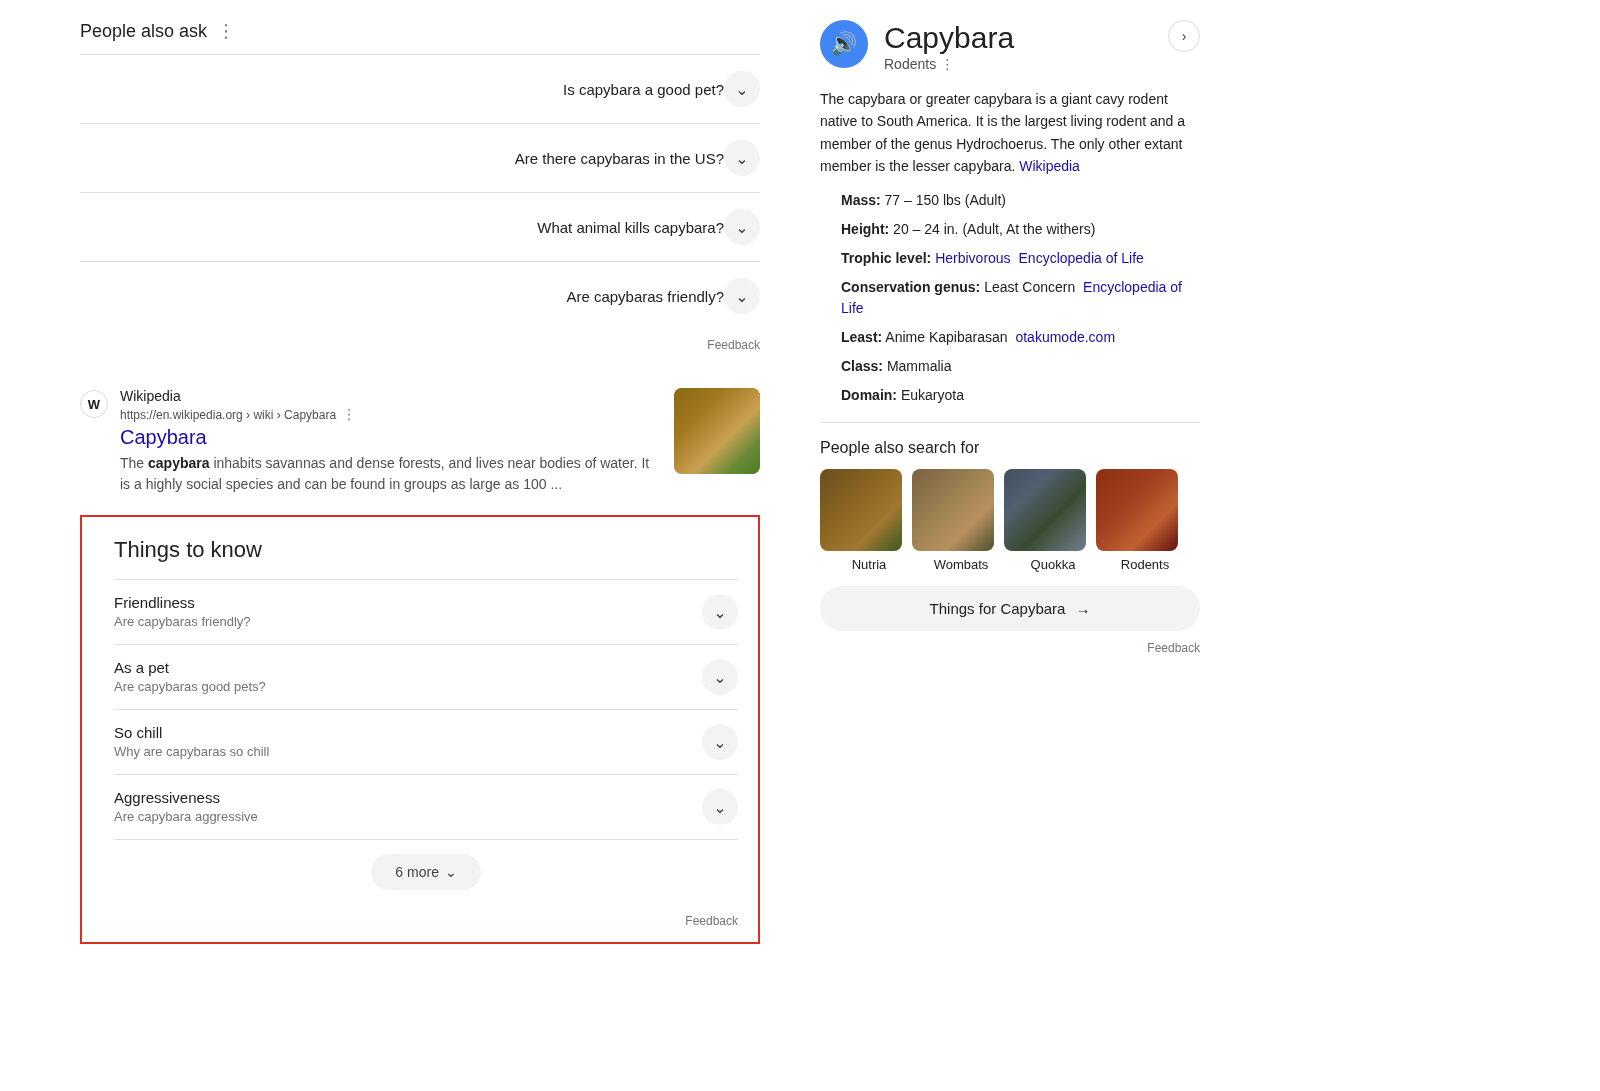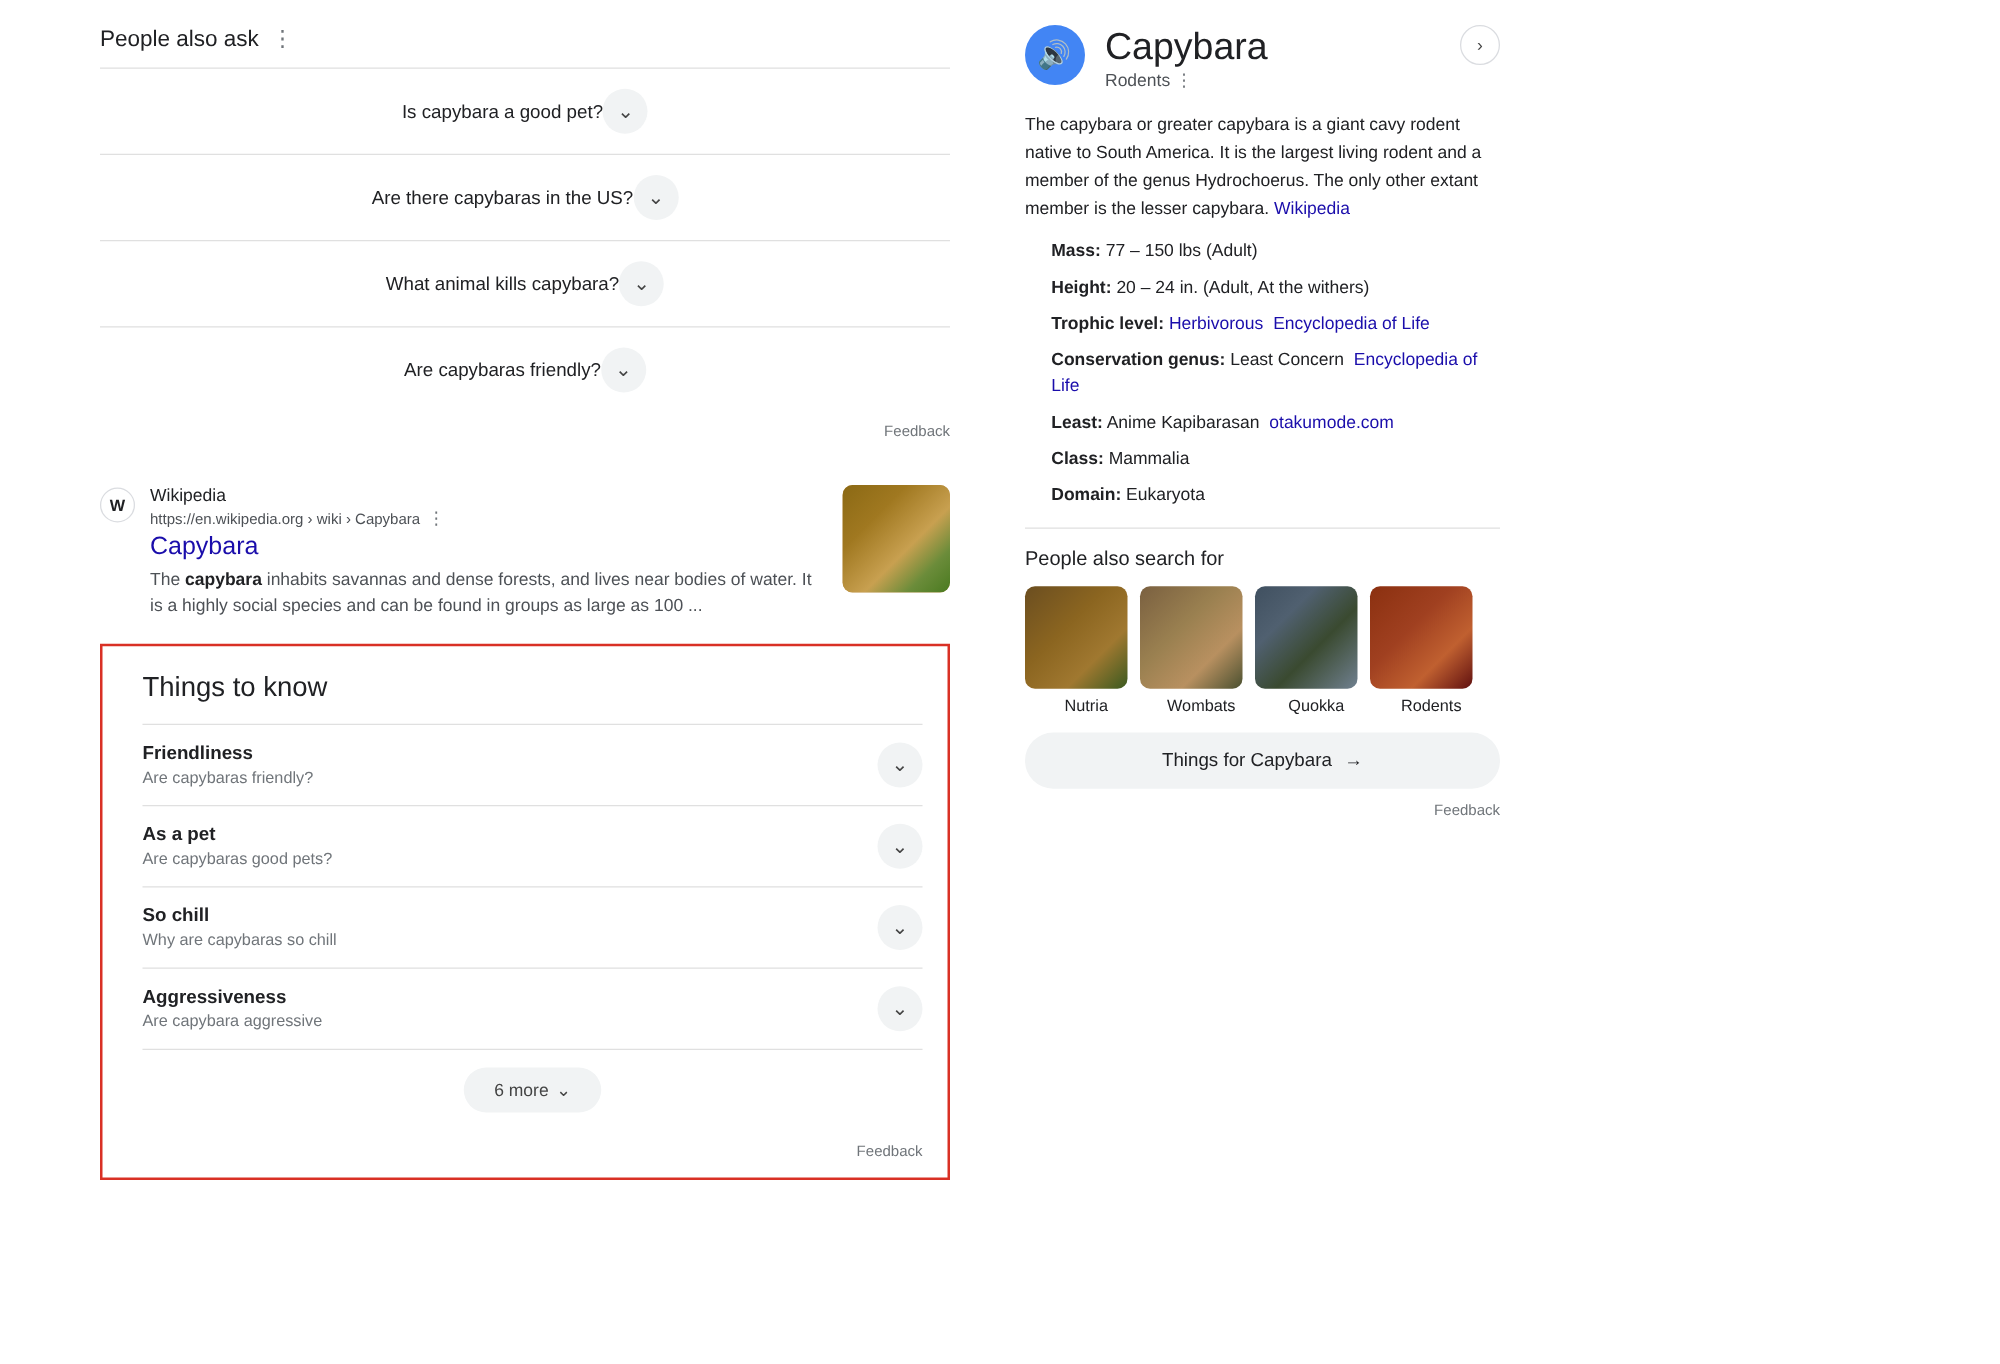--- a/index.html
+++ b/index.html
@@ -34,21 +34,21 @@
     .dots-icon {
       color: #70757a;
       font-size: 18px;
       cursor: pointer;
     }
     .faq-item {
       border-top: 1px solid #e0e0e0;
       padding: 16px 0;
       display: flex;
       align-items: center;
-      justify-content: center;
+      justify-content: flex-end;
       cursor: pointer;
     }
     .faq-item:last-child {
       border-bottom: 1px solid #e0e0e0;
     }
     .faq-question {
       font-size: 15px;
       color: #202124;
     }
     .chevron-icon {
@@ -159,21 +159,21 @@
     .ttk-item {
       border-top: 1px solid #e0e0e0;
       padding: 14px 0;
       display: flex;
       align-items: flex-start;
       justify-content: space-between;
       cursor: pointer;
     }
     .ttk-item-text .ttk-label {
       font-size: 15px;
-      font-weight: 700;
+      font-weight: 400;
       color: #202124;
       margin-bottom: 3px;
     }
     .ttk-item-text .ttk-sub {
       font-size: 13px;
       color: #70757a;
     }
     .ttk-more-row {
       border-top: 1px solid #e0e0e0;
       padding: 14px 0;

